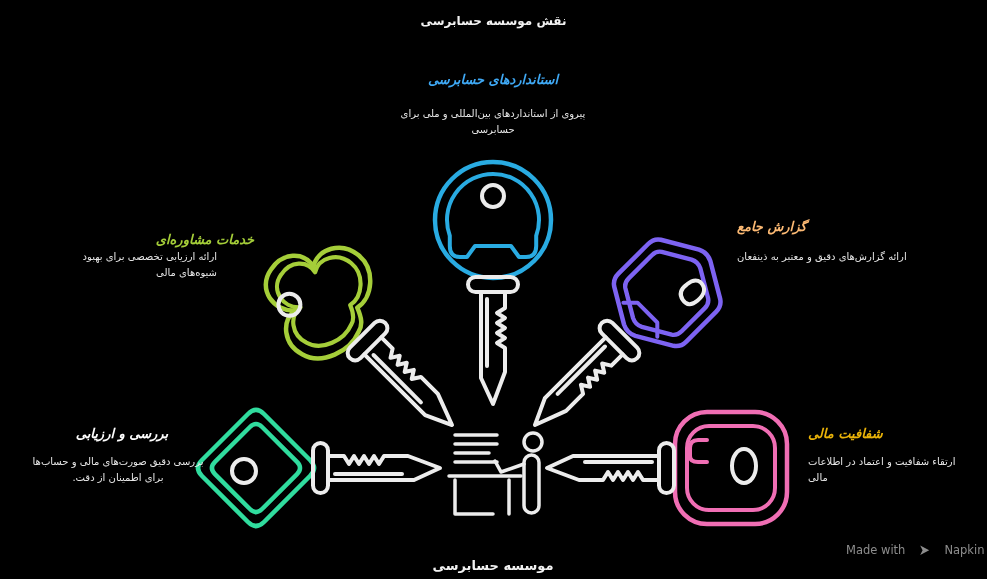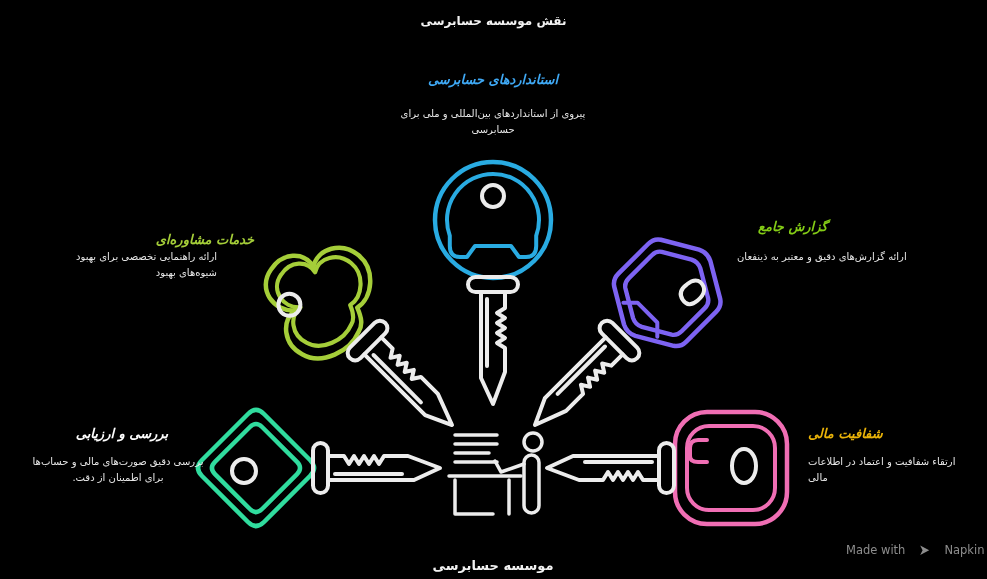--- a/index.html
+++ b/index.html
@@ -138,23 +138,23 @@
     <circle cx="88" cy="14" r="9"></circle>
     <rect x="79" y="27" width="15" height="58" rx="7.5"></rect>
     <path d="M79 36 L56 44 M56 44 L50 33"></path>
   </svg>
 </div>
 
 <div class="abs node-label rtl ta-c" style="left: 393px; top: 72px; width: 200px; color: rgb(63, 169, 245);">استانداردهای حسابرسی</div>
 <div class="abs node-desc rtl ta-c" style="left:383px;top:106px;width:220px">پیروی از استانداردهای بین‌المللی و ملی برای حسابرسی</div>
 
 <div class="abs node-label rtl ta-r" style="left: 98px; top: 232px; width: 156px; color: rgb(165, 206, 57);">خدمات مشاوره‌ای</div>
-<div class="abs node-desc rtl ta-r" style="left:65px;top:249px;width:152px">ارائه راهنمایی تخصصی برای بهبود شیوه‌های بهبود</div>
+<div class="abs node-desc rtl ta-r" style="left:65px;top:249px;width:152px">ارائه ارزیابی تخصصی برای بهبود شیوه‌های مالی</div>
 
-<div class="abs node-label rtl ta-l" style="left: 737px; top: 219px; width: 160px; color: #84cc16; margin-left: 21px;">گزارش جامع</div>
+<div class="abs node-label rtl ta-l" style="left: 737px; top: 219px; width: 160px; color: #fdba74;">گزارش جامع</div>
 <div class="abs node-desc rtl ta-l" style="left:737px;top:249px;width:178px">ارائه گزارش‌های دقیق و معتبر به ذینفعان</div>
 
 <div class="abs node-label rtl ta-c" style="left: 36px; top: 426px; width: 172px; color: #ffffff;">بررسی و ارزیابی</div>
 <div class="abs node-desc rtl ta-c" style="left:22px;top:454px;width:192px">بررسی دقیق صورت‌های مالی و حساب‌ها برای اطمینان از دقت.</div>
 
 <div class="abs node-label rtl ta-l" style="left: 808px; top: 426px; width: 160px; color: #eab308;">شفافیت مالی</div>
 <div class="abs node-desc rtl ta-l" style="left:808px;top:454px;width:160px">ارتقاء شفافیت و اعتماد در اطلاعات مالی</div>
 
 <div class="abs center-label rtl">موسسه حسابرسی</div>
 

